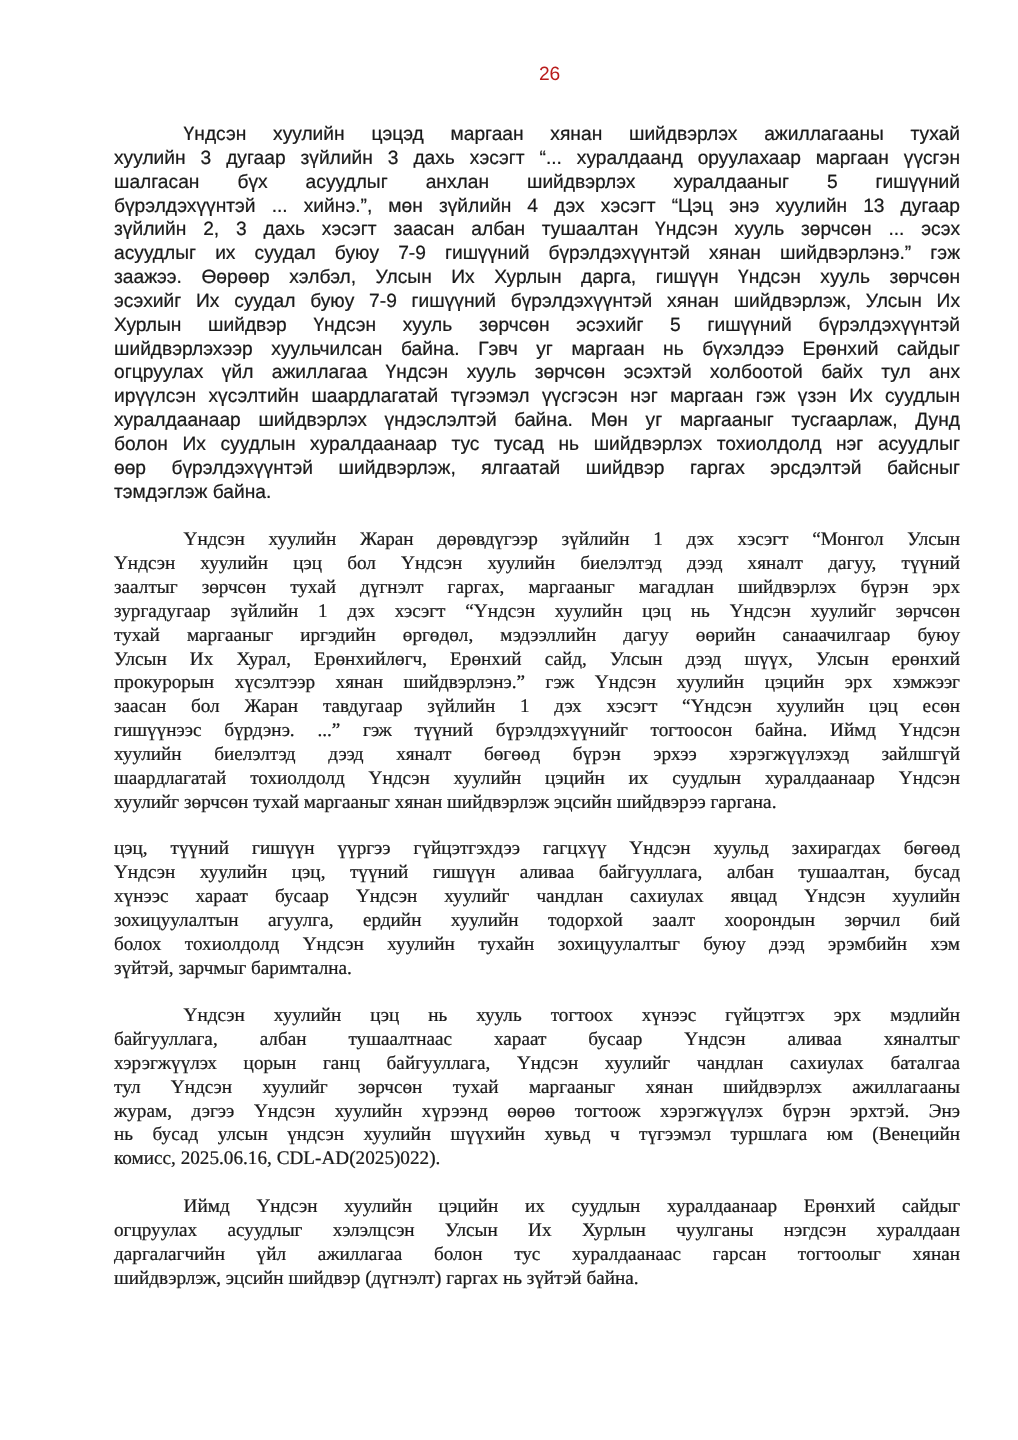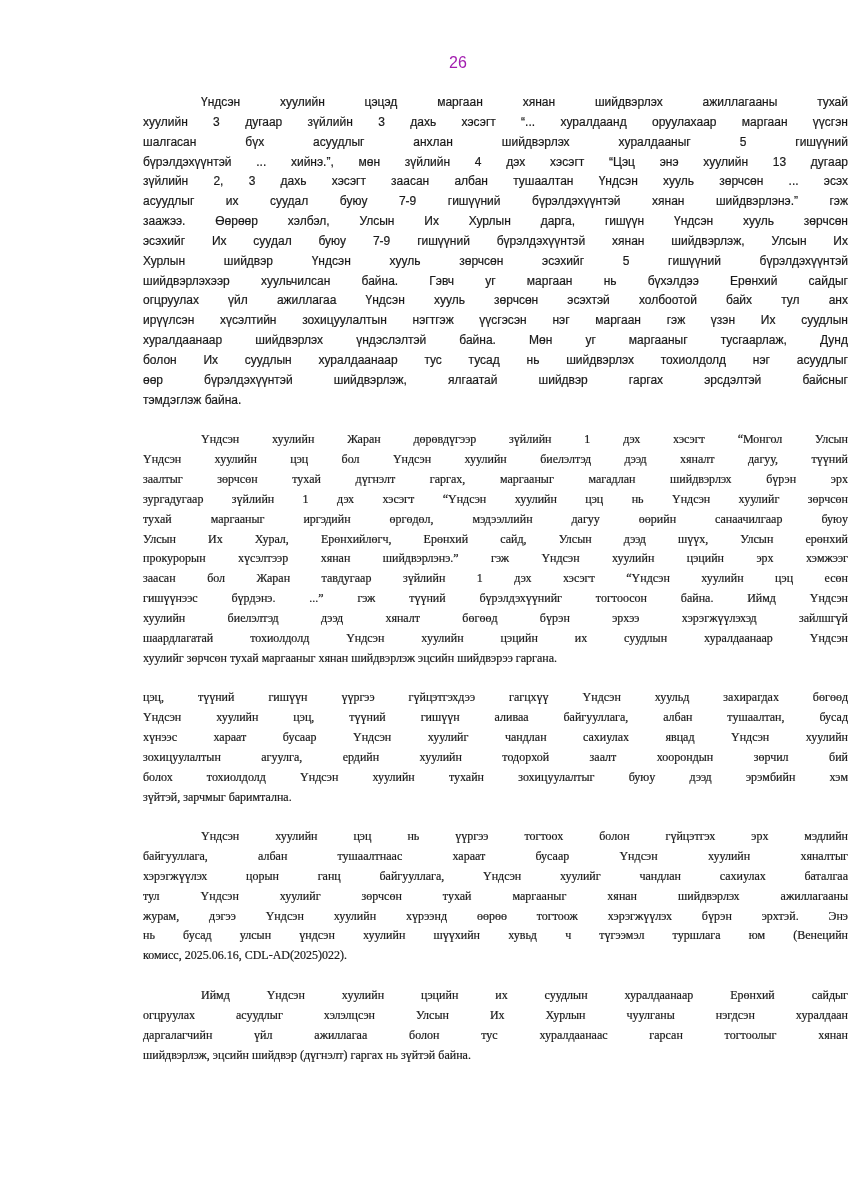--- a/index.html
+++ b/index.html
@@ -20,30 +20,29 @@
     inset: 0;
     background: #ffffff;
   }
   .page-number {
     position: absolute;
     top: 53px;
     left: 458px;
     transform: translateX(-50%);
     font-size: 16px;
     line-height: 20px;
-    color: #a21caf;
+    color: #b91c1c;
   }
   .content {
     position: absolute;
     left: 95px;
-    top: 93px;
+    top: 103px;
     width: 705px;
-    font-size: 12px;
+    font-size: 16px;
     line-height: 19.85px;
-    margin-left: 48px;
     -webkit-text-stroke: 0.2px #1a1a1a;
   }
   .paragraph {
     margin: 0;
   }
   .paragraph + .paragraph {
     margin-top: 19.85px;
     font-family: Liberation Serif, serif;
   }
   .line {
@@ -69,21 +68,21 @@
         <div class="line">хуулийн 3 дугаар зүйлийн 3 дахь хэсэгт “... хуралдаанд оруулахаар маргаан үүсгэн</div>
         <div class="line">шалгасан бүх асуудлыг анхлан шийдвэрлэх хуралдааныг 5 гишүүний</div>
         <div class="line">бүрэлдэхүүнтэй ... хийнэ.”, мөн зүйлийн 4 дэх хэсэгт “Цэц энэ хуулийн 13 дугаар</div>
         <div class="line">зүйлийн 2, 3 дахь хэсэгт заасан албан тушаалтан Үндсэн хууль зөрчсөн ... эсэх</div>
         <div class="line">асуудлыг их суудал буюу 7-9 гишүүний бүрэлдэхүүнтэй хянан шийдвэрлэнэ.” гэж</div>
         <div class="line">заажээ. Өөрөөр хэлбэл, Улсын Их Хурлын дарга, гишүүн Үндсэн хууль зөрчсөн</div>
         <div class="line">эсэхийг Их суудал буюу 7-9 гишүүний бүрэлдэхүүнтэй хянан шийдвэрлэж, Улсын Их</div>
         <div class="line">Хурлын шийдвэр Үндсэн хууль зөрчсөн эсэхийг 5 гишүүний бүрэлдэхүүнтэй</div>
         <div class="line">шийдвэрлэхээр хуульчилсан байна. Гэвч уг маргаан нь бүхэлдээ Ерөнхий сайдыг</div>
         <div class="line">огцруулах үйл ажиллагаа Үндсэн хууль зөрчсөн эсэхтэй холбоотой байх тул анх</div>
-        <div class="line">ирүүлсэн хүсэлтийн зохицуулалтын нэгтгэж үүсгэсэн нэг маргаан гэж үзэн Их суудлын</div>
+        <div class="line">ирүүлсэн хүсэлтийн шаардлагатай түгээмэл үүсгэсэн нэг маргаан гэж үзэн Их суудлын</div>
         <div class="line">хуралдаанаар шийдвэрлэх үндэслэлтэй байна. Мөн уг маргааныг тусгаарлаж, Дунд</div>
         <div class="line">болон Их суудлын хуралдаанаар тус тусад нь шийдвэрлэх тохиолдолд нэг асуудлыг</div>
         <div class="line">өөр бүрэлдэхүүнтэй шийдвэрлэж, ялгаатай шийдвэр гаргах эрсдэлтэй байсныг</div>
         <div class="line last">тэмдэглэж байна.</div>
       </div>
       <div class="paragraph">
         <div class="line first">Үндсэн хуулийн Жаран дөрөвдүгээр зүйлийн 1 дэх хэсэгт “Монгол Улсын</div>
         <div class="line">Үндсэн хуулийн цэц бол Үндсэн хуулийн биелэлтэд дээд хяналт дагуу, түүний</div>
         <div class="line">заалтыг зөрчсөн тухай дүгнэлт гаргах, маргааныг магадлан шийдвэрлэх бүрэн эрх</div>
         <div class="line">зургадугаар зүйлийн 1 дэх хэсэгт “Үндсэн хуулийн цэц нь Үндсэн хуулийг зөрчсөн</div>
@@ -98,22 +97,22 @@
       </div>
       <div class="paragraph">
         <div class="line">цэц, түүний гишүүн үүргээ гүйцэтгэхдээ гагцхүү Үндсэн хуульд захирагдах бөгөөд</div>
         <div class="line">Үндсэн хуулийн цэц, түүний гишүүн аливаа байгууллага, албан тушаалтан, бусад</div>
         <div class="line">хүнээс хараат бусаар Үндсэн хуулийг чандлан сахиулах явцад Үндсэн хуулийн</div>
         <div class="line">зохицуулалтын агуулга, ердийн хуулийн тодорхой заалт хоорондын зөрчил бий</div>
         <div class="line">болох тохиолдолд Үндсэн хуулийн тухайн зохицуулалтыг буюу дээд эрэмбийн хэм</div>
         <div class="line last">зүйтэй, зарчмыг баримтална.</div>
       </div>
       <div class="paragraph">
-        <div class="line first">Үндсэн хуулийн цэц нь үүргээ тогтоох болон гүйцэтгэх эрх мэдлийн</div>
-        <div class="line">байгууллага, албан тушаалтнаас хараат бусаар Үндсэн хуулийн хяналтыг</div>
+        <div class="line first">Үндсэн хуулийн цэц нь хууль тогтоох хүнээс гүйцэтгэх эрх мэдлийн</div>
+        <div class="line">байгууллага, албан тушаалтнаас хараат бусаар Үндсэн аливаа хяналтыг</div>
         <div class="line">хэрэгжүүлэх цорын ганц байгууллага, Үндсэн хуулийг чандлан сахиулах баталгаа</div>
         <div class="line">тул Үндсэн хуулийг зөрчсөн тухай маргааныг хянан шийдвэрлэх ажиллагааны</div>
         <div class="line">журам, дэгээ Үндсэн хуулийн хүрээнд өөрөө тогтоож хэрэгжүүлэх бүрэн эрхтэй. Энэ</div>
         <div class="line">нь бусад улсын үндсэн хуулийн шүүхийн хувьд ч түгээмэл туршлага юм (Венецийн</div>
         <div class="line last">комисс, 2025.06.16, CDL-AD(2025)022).</div>
       </div>
       <div class="paragraph">
         <div class="line first">Иймд Үндсэн хуулийн цэцийн их суудлын хуралдаанаар Ерөнхий сайдыг</div>
         <div class="line">огцруулах асуудлыг хэлэлцсэн Улсын Их Хурлын чуулганы нэгдсэн хуралдаан</div>
         <div class="line">даргалагчийн үйл ажиллагаа болон тус хуралдаанаас гарсан тогтоолыг хянан</div>

